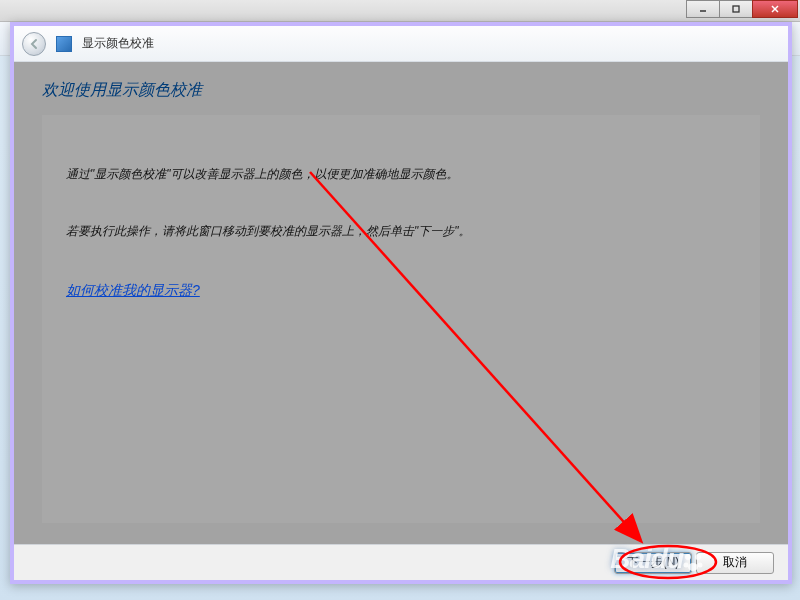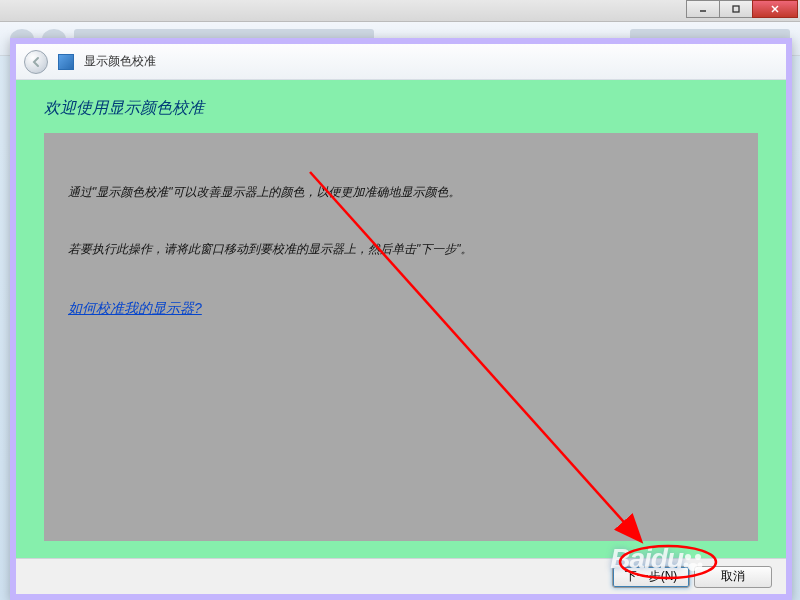--- a/index.html
+++ b/index.html
@@ -53,24 +53,23 @@
   .explorer-bar .blur-pill {
     height: 20px; border-radius: 3px;
     background: #cdd7e2;
   }
   
   
   .dialog {
     position: absolute;
     left: 10px; top: 22px;
     width: 782px; height: 562px;
-    background: #86efac;
-    border: 6px solid #c4b5fd;
+    background: #a3a3a3;
+    border: 4px solid #c4b5fd;
     box-shadow: 0 2px 10px rgba(0,0,0,0.25);
-    margin-top: 16px;
   }
   .dialog-header {
     height: 36px;
     background: linear-gradient(#fdfdfe, #eef2f6);
     border-bottom: 1px solid #d7dde4;
     display: flex; align-items: center; gap: 10px; padding: 0 8px;
   }
   .back-btn {
     width: 24px; height: 24px; border-radius: 50%;
     background: radial-gradient(circle at 35% 30%, #fff, #d8dee5 60%, #b8c2ce);

